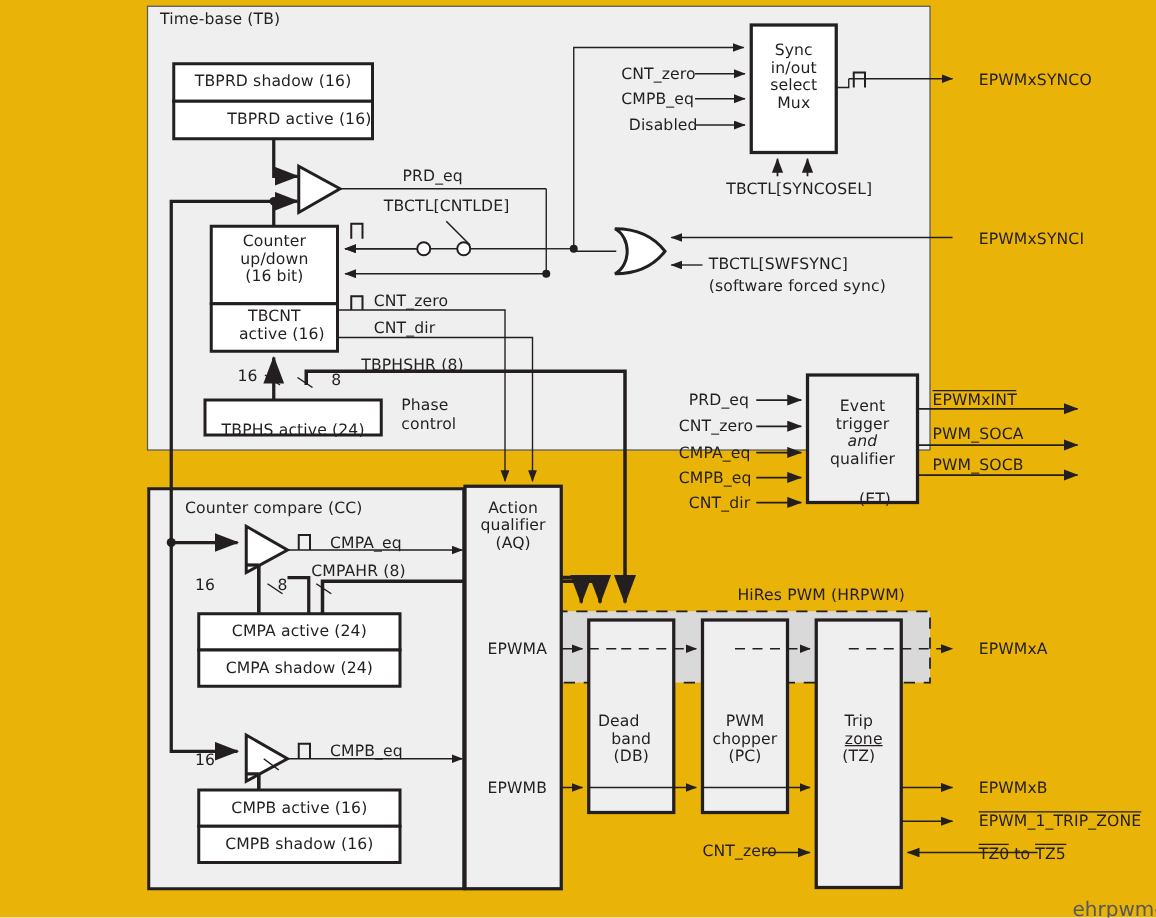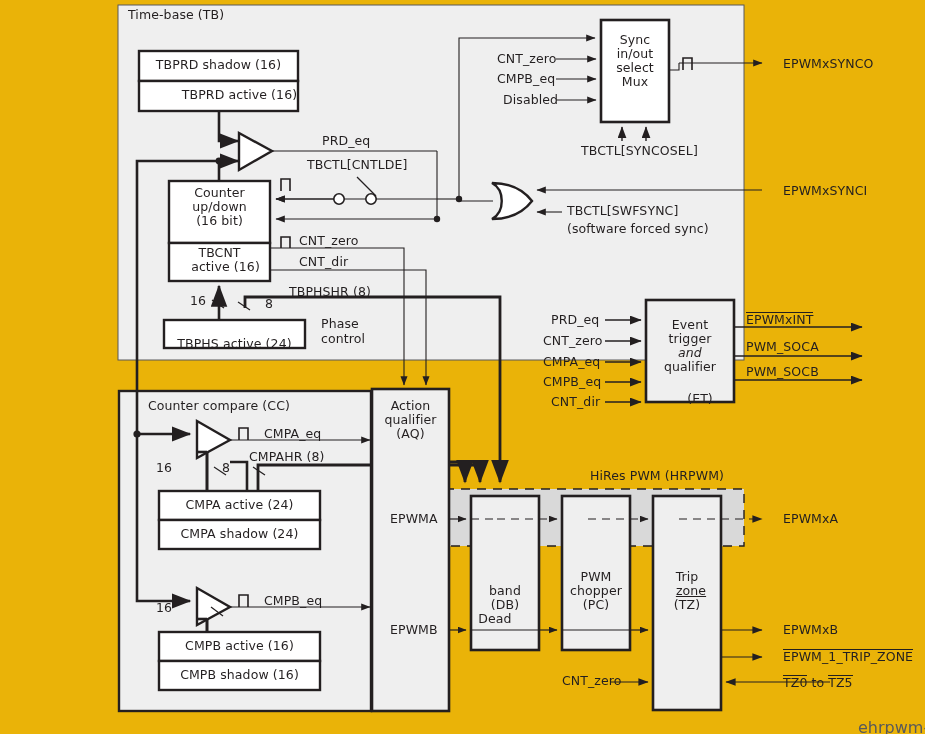--- a/index.html
+++ b/index.html
@@ -292,21 +292,21 @@
 <div class="lbl" style="left:156px;top:601px;">16</div>
 
 <div class="lbl ctr" style="left:159px;top:498px;width:161px;">CMPA active (24)</div>
 <div class="lbl ctr" style="left:159px;top:527px;width:161px;">CMPA shadow (24)</div>
 <div class="lbl ctr" style="left:159px;top:639px;width:161px;">CMPB active (16)</div>
 <div class="lbl ctr" style="left:159px;top:668px;width:161px;">CMPB shadow (16)</div>
 
 <div class="lbl" style="left:390px;top:512px;">EPWMA</div>
 <div class="lbl" style="left:390px;top:623px;">EPWMB</div>
 
-<div class="lbl ctr" style="left:471px;top:570px;width:48px;margin-top:42px;">Dead</div>
+<div class="lbl ctr" style="left:471px;top:570px;width:48px;">Dead</div>
 <div class="lbl ctr" style="left:471px;top:584px;width:68px;">band</div>
 <div class="lbl ctr" style="left:471px;top:598px;width:68px;">(DB)</div>
 
 <div class="lbl ctr" style="left:562px;top:570px;width:68px;">PWM</div>
 <div class="lbl ctr" style="left:562px;top:584px;width:68px;">chopper</div>
 <div class="lbl ctr" style="left:562px;top:598px;width:68px;">(PC)</div>
 
 <div class="lbl ctr" style="left:653px;top:570px;width:68px;">Trip</div>
 <div class="lbl ctr" style="left:653px;top:584px;width:76px;text-decoration:underline;">zone</div>
 <div class="lbl ctr" style="left:653px;top:598px;width:68px;">(TZ)</div>

